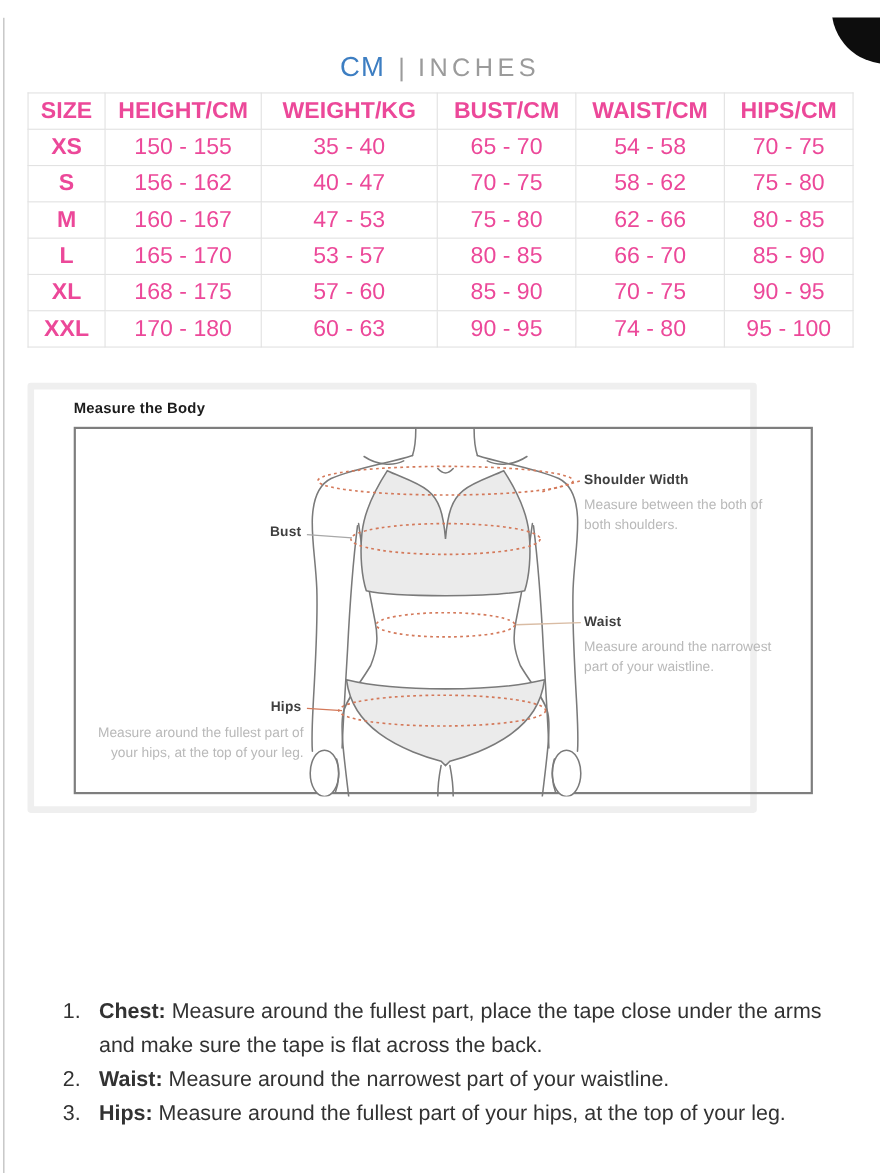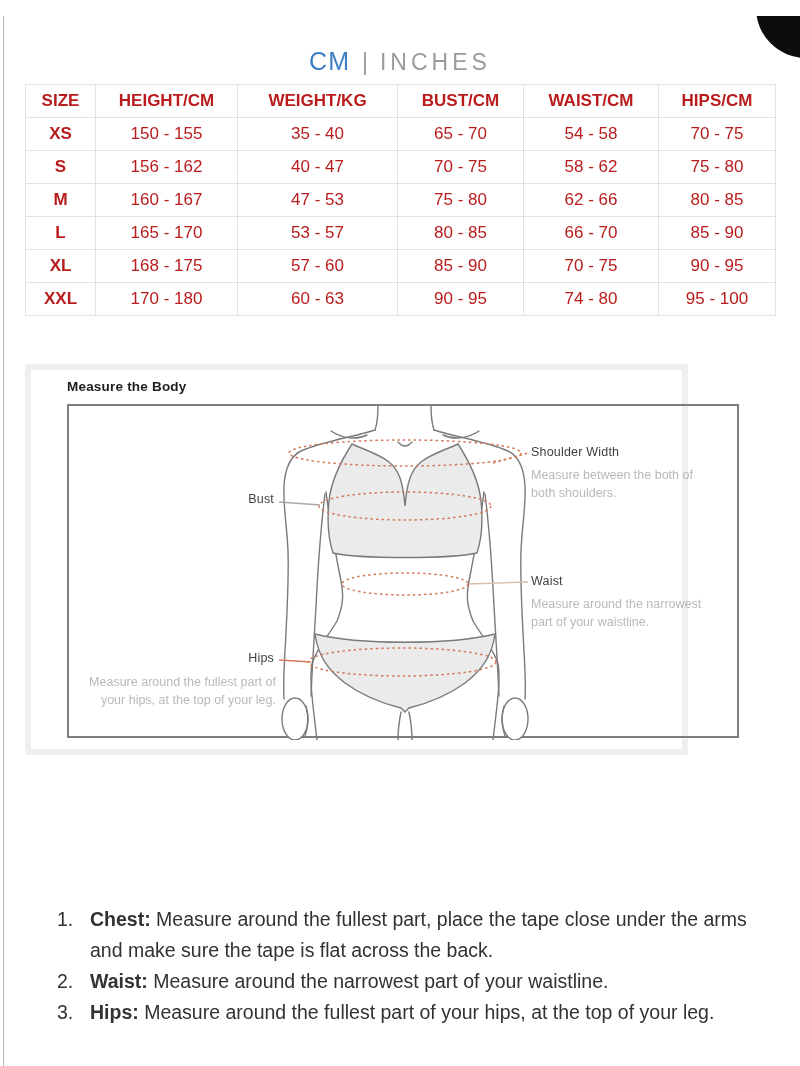--- a/index.html
+++ b/index.html
@@ -12,31 +12,31 @@
 
   
   .unit-toggle { position:absolute; top:26px; left:0; width:100%; height:38px; line-height:38px; text-align:center; }
   .unit-toggle .cm { color:#3d7ec2; font-size:25px; letter-spacing:1px; }
   .unit-toggle .divider { color:#9b9b9b; font-size:23px; margin:0 12px; font-weight:200; }
   .unit-toggle .inches { color:#9b9b9b; font-size:23px; letter-spacing:4px; }
   .unit-toggle span { cursor:pointer; }
 
   
   table.size-table { position:absolute; left:25px; top:68px; width:750px; border-collapse:collapse; table-layout:fixed; }
-  .size-table th, .size-table td { border:1px solid #e2e2e2; height:33px; text-align:center; vertical-align:middle; font-size:17px; color:#b91c1c; padding:0; }
+  .size-table th, .size-table td { border:1px solid #e2e2e2; height:33px; text-align:center; vertical-align:middle; font-size:21px; color:#ec4899; padding:0; }
   .size-table th { font-weight:bold; }
   .size-table td.size-col { font-weight:bold; }
 
   
-  .measure-card { position:absolute; left:25px; top:348px; width:663px; height:391px; border:6px solid #efefef; border-radius:3px; background:#fff; }
+  .measure-card { position:absolute; left:25px; top:332px; width:663px; height:391px; border:6px solid #efefef; border-radius:3px; background:#fff; }
   .measure-title { position:absolute; left:36px; top:9px; font-size:13.5px; font-weight:bold; color:#1d1d1d; letter-spacing:.2px; }
   .figure-box { position:absolute; left:36px; top:34px; width:672px; height:334px; border:2px solid #7e7e7e; }
   .figure-box svg { position:absolute; left:0; top:0; }
 
-  .anno-label { position:absolute; font-size:12.5px; font-weight:normal; color:#3f3f3f; letter-spacing:.2px; }
+  .anno-label { position:absolute; font-size:12.5px; font-weight:bold; color:#3f3f3f; letter-spacing:.2px; }
   .anno-desc { position:absolute; font-size:12.5px; color:#b9b9b9; line-height:18px; }
   .align-right { text-align:right; }
 
   .lbl-shoulder { left:462px; top:39px; }
   .desc-shoulder { left:462px; top:60px; width:180px; }
   .lbl-bust { left:0; width:205px; top:86px;padding-left:12px; }
   .desc-bust { left:0; width:206px; top:108px; }
   .lbl-waist { left:462px; top:168px; }
   .desc-waist { left:462px; top:189px; width:180px; }
   .lbl-hips { left:0; width:205px; top:245px; }

